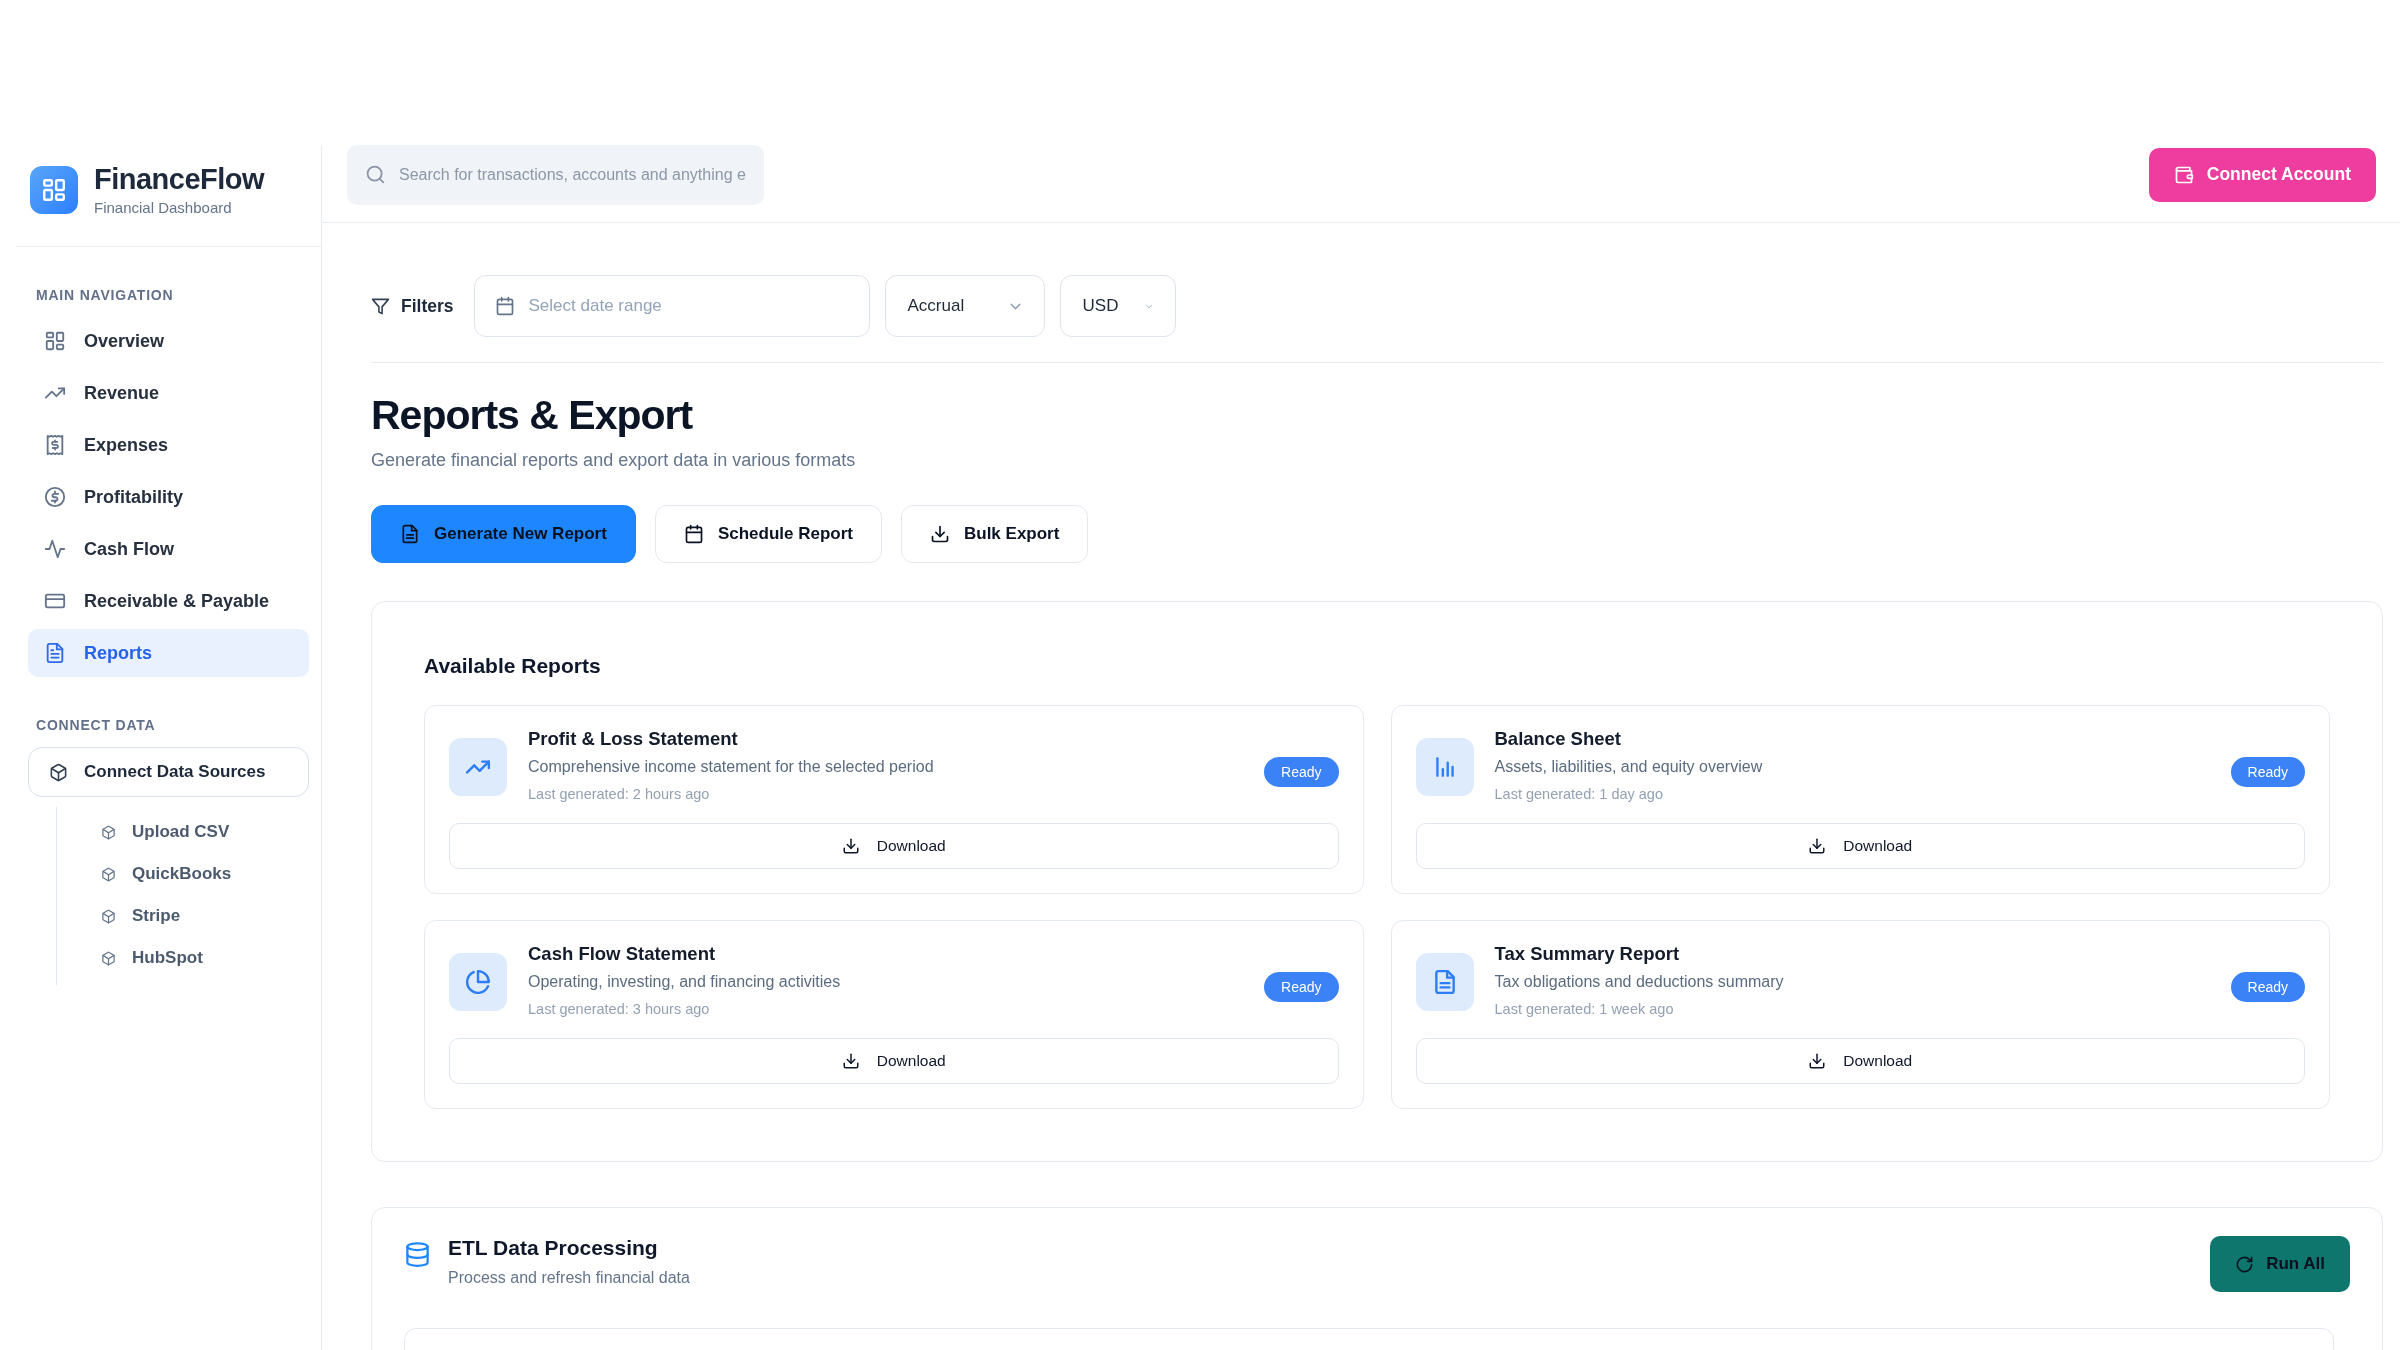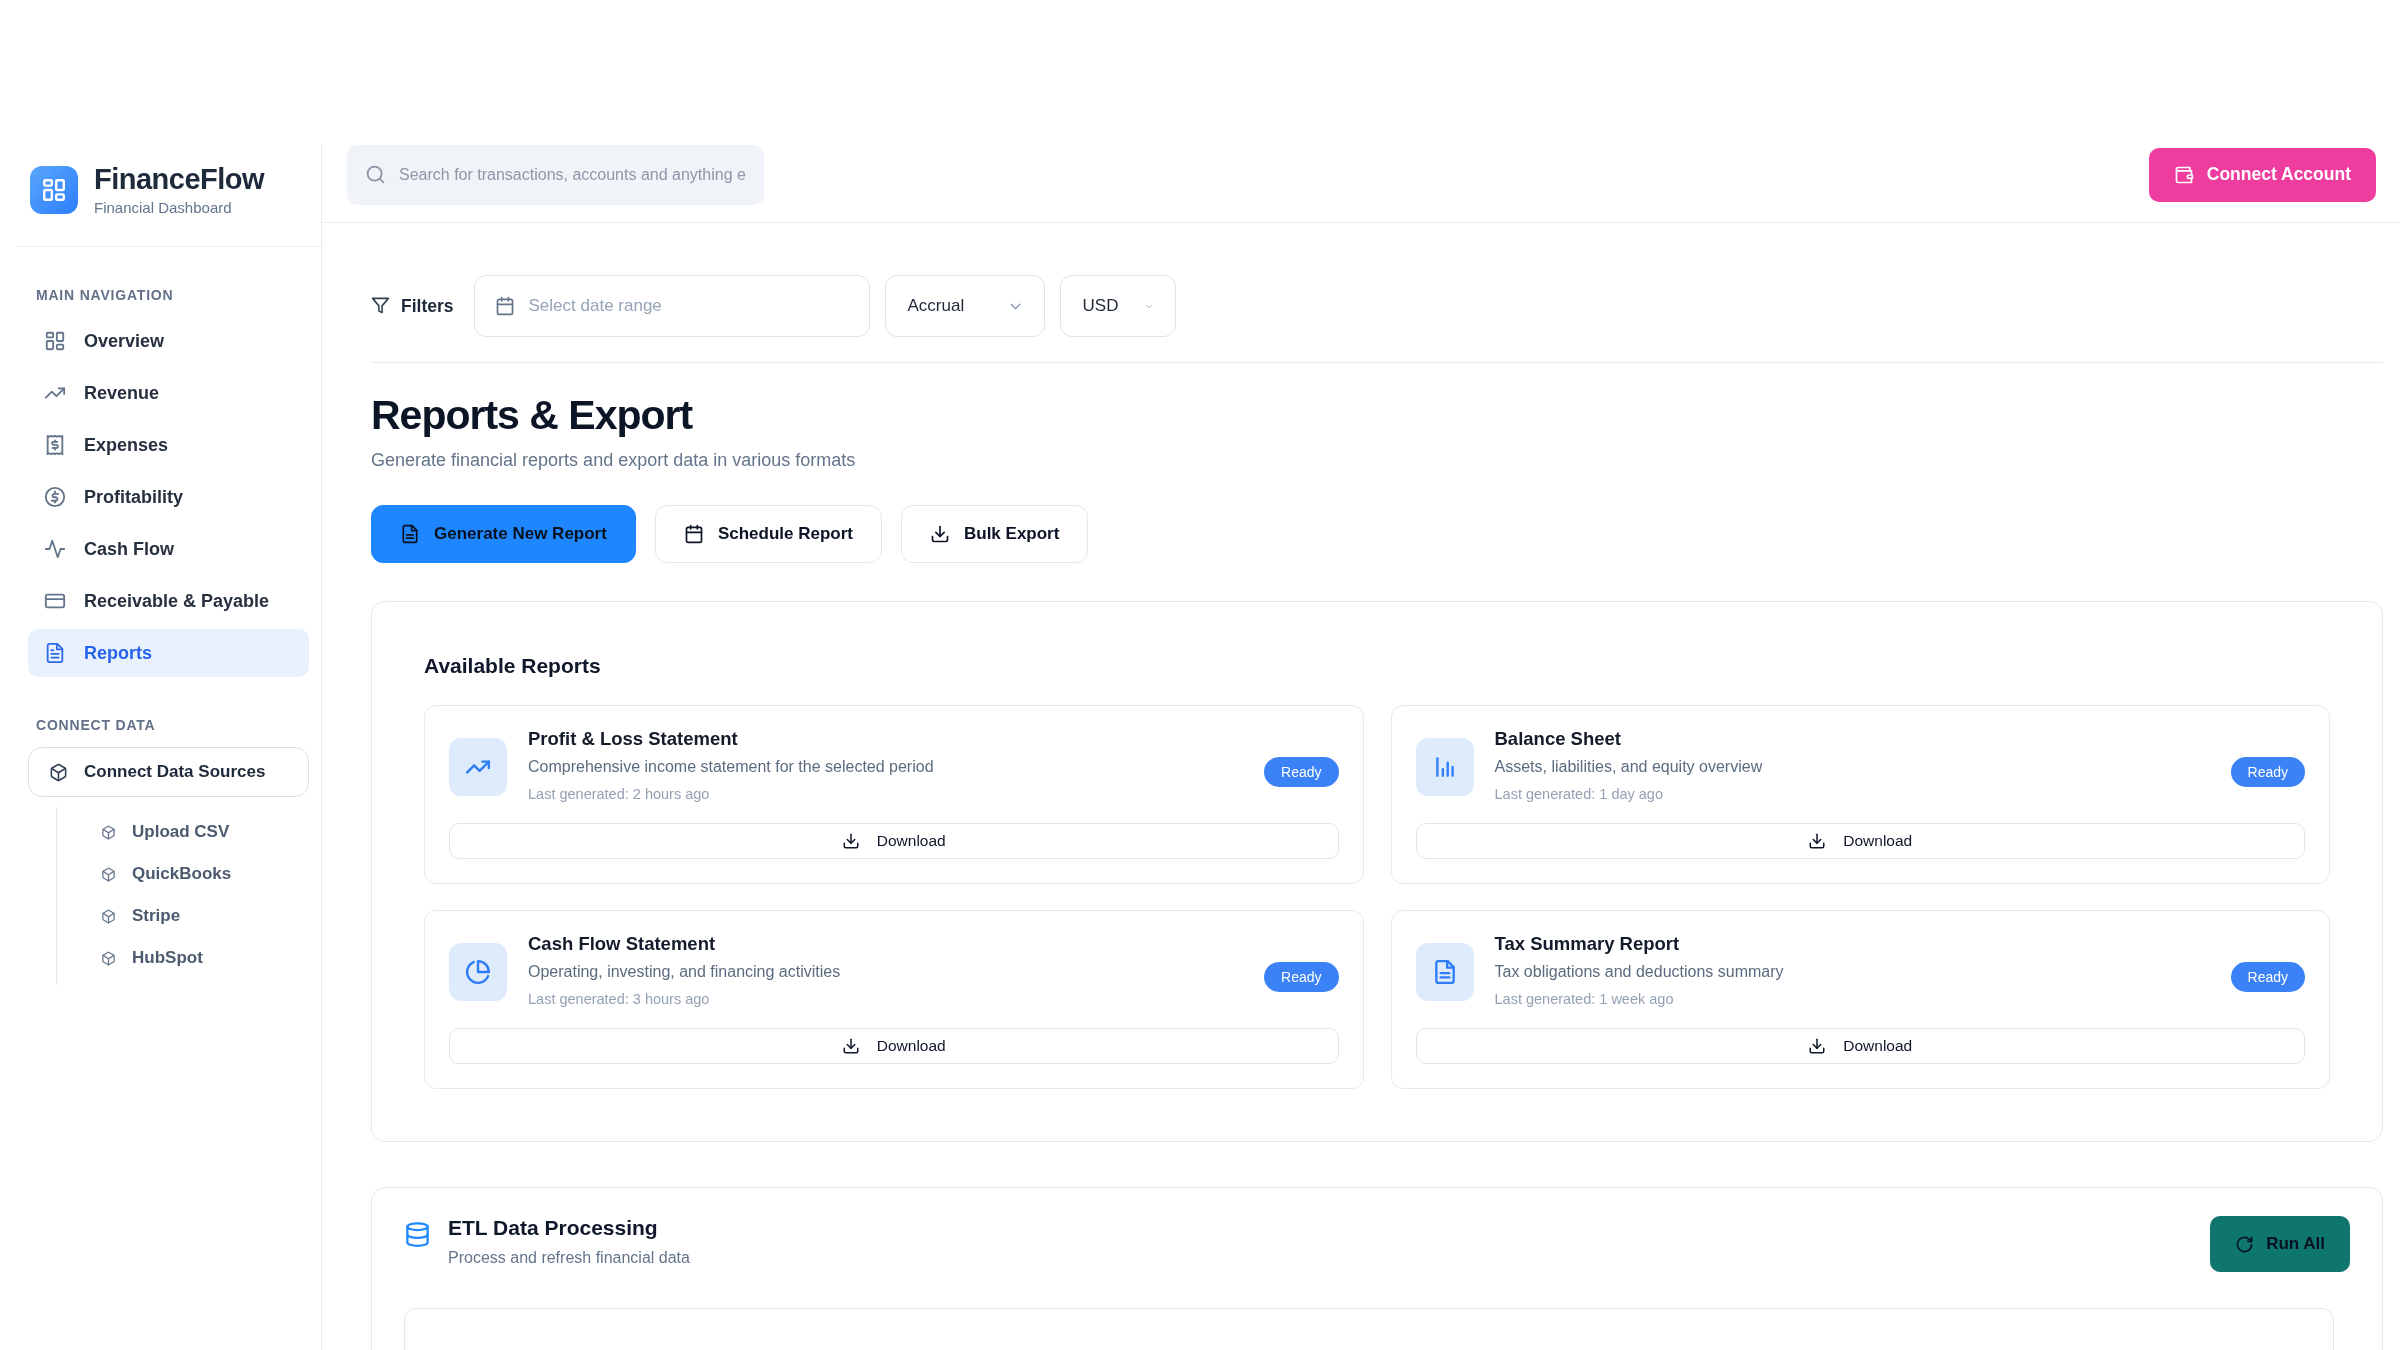--- a/index.html
+++ b/index.html
@@ -48,21 +48,21 @@
                font-size:16px; color:#334155; font-family:inherit; }
   .searchbox input::placeholder { color:#8d97a8; }
   .btn-pink { display:flex; align-items:center; gap:13px; height:54px; padding:0 25px;
               background:#ee3d9f; border:0; border-radius:10px; color:#fff; font-size:17.5px;
               font-weight:700; cursor:pointer; font-family:inherit; }
   .btn-pink svg { width:20px; height:20px; }
 
   .content { padding:0 33px 0 49px; flex:1; }
 
   .filters-row { margin-top:52px; display:flex; align-items:center; gap:15px; }
-  .filters-label { display:flex; align-items:flex-start; gap:11px; font-size:17.5px; font-weight:700;
+  .filters-label { display:flex; align-items:center; gap:11px; font-size:17.5px; font-weight:700;
                    color:#1e293b; margin-right:5px; }
   .filters-label svg { width:19px; height:19px; color:#334155; }
   .field { height:62px; border:1px solid #dee4ec; border-radius:12px; background:#fff;
            display:flex; align-items:center; cursor:pointer; }
   .date-field { width:396px; gap:14px; padding:0 20px; }
   .date-field svg { width:20px; height:20px; color:#64748b; }
   .date-placeholder { font-size:17px; color:#94a3b8; }
   .select-field { gap:26px; padding:0 20px 0 22px; justify-content:space-between; }
   .select-field .sel-value { font-size:17px; font-weight:500; color:#1f2937; }
   .select-field svg { width:17px; height:17px; color:#94a3b8; }
@@ -90,21 +90,21 @@
   .report-top { display:flex; align-items:center; gap:21px; }
   .icon-box { width:58px; height:58px; flex:0 0 58px; border-radius:12px; background:#ddebfd;
               display:flex; align-items:center; justify-content:center; color:#2f7df6; margin-top:4px; }
   .icon-box svg { width:26px; height:26px; }
   .report-info { flex:1; min-width:0; }
   .report-name { font-size:18.5px; font-weight:700; color:#141c2b; }
   .report-desc { margin-top:8px; font-size:16px; color:#5b6b7f; }
   .report-meta { margin-top:10px; font-size:14.5px; color:#94a1b3; }
   .badge { flex:0 0 auto; background:#3b82f6; color:#fff; font-size:14px; font-weight:400;
            padding:7px 17px; border-radius:999px; margin-top:14px; }
-  .download-btn { margin-top:21px; width:100%; height:36px; display:flex; align-items:center;
+  .download-btn { margin-top:21px; width:100%; height:46px; display:flex; align-items:center;
            justify-content:center; gap:17px; background:#fff; border:1px solid #e0e6ed;
            border-radius:10px; font-size:15.5px; font-weight:500; color:#0f172a;
            cursor:pointer; font-family:inherit; }
   .download-btn svg { width:18px; height:18px; }
 
   .etl-card { margin-top:45px; padding:28px 32px; height:420px; }
   .etl-header { display:flex; align-items:flex-start; justify-content:space-between; }
   .etl-left { display:flex; gap:17px; }
   .etl-db-icon { color:#1e87ff; margin-top:5px; }
   .etl-db-icon svg { width:27px; height:27px; }

